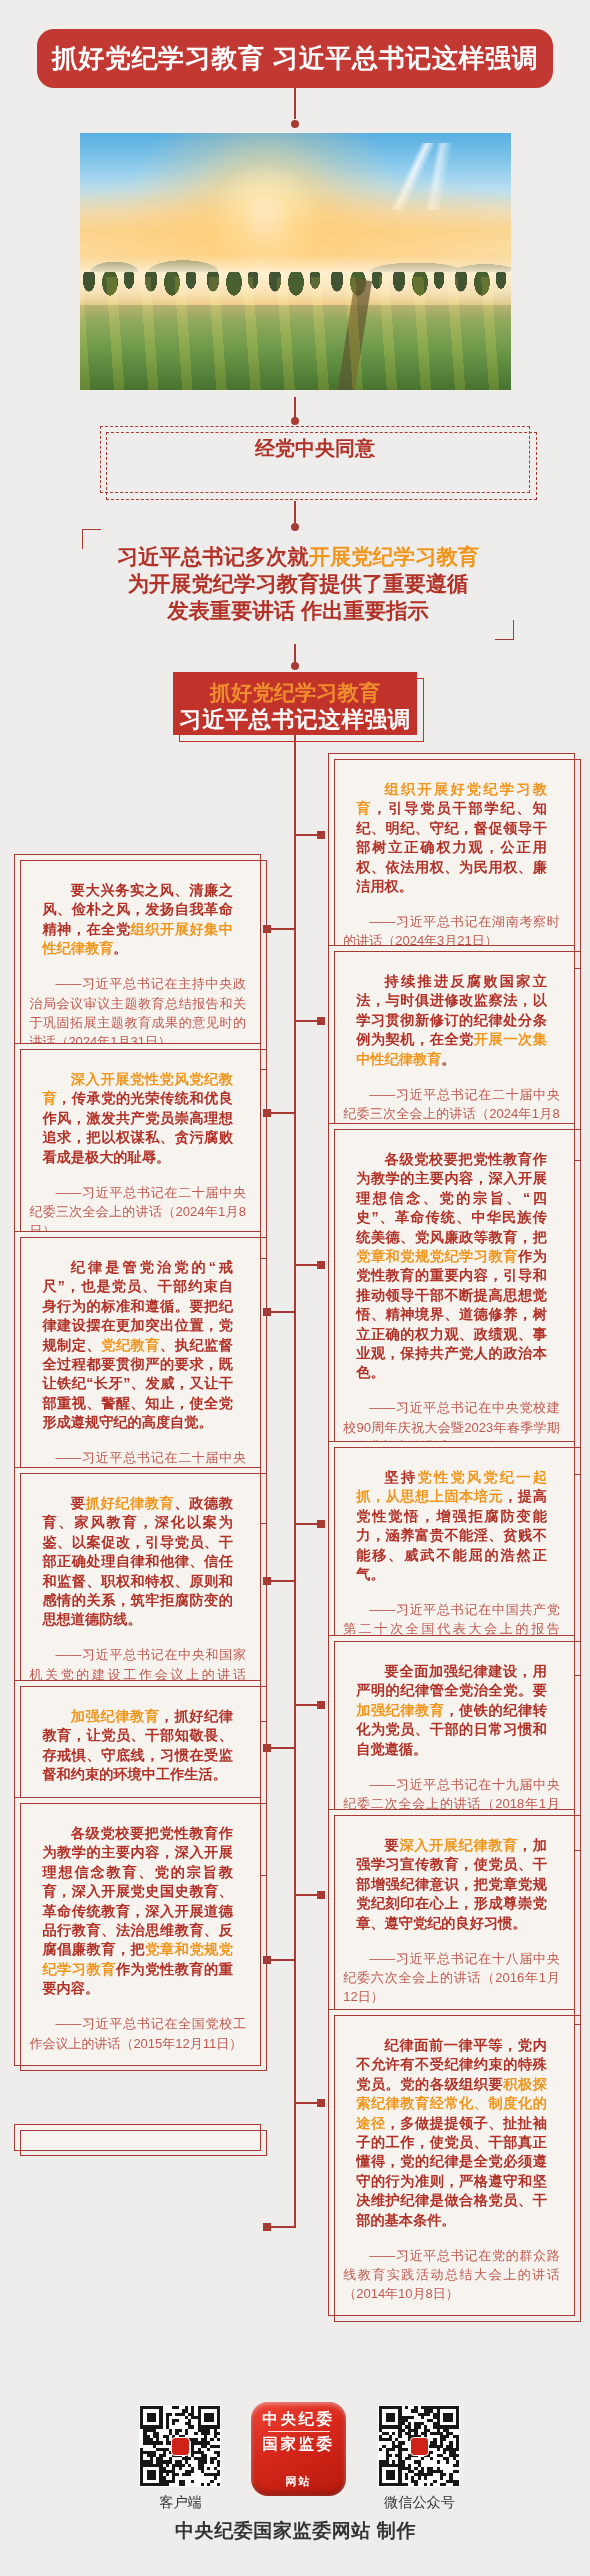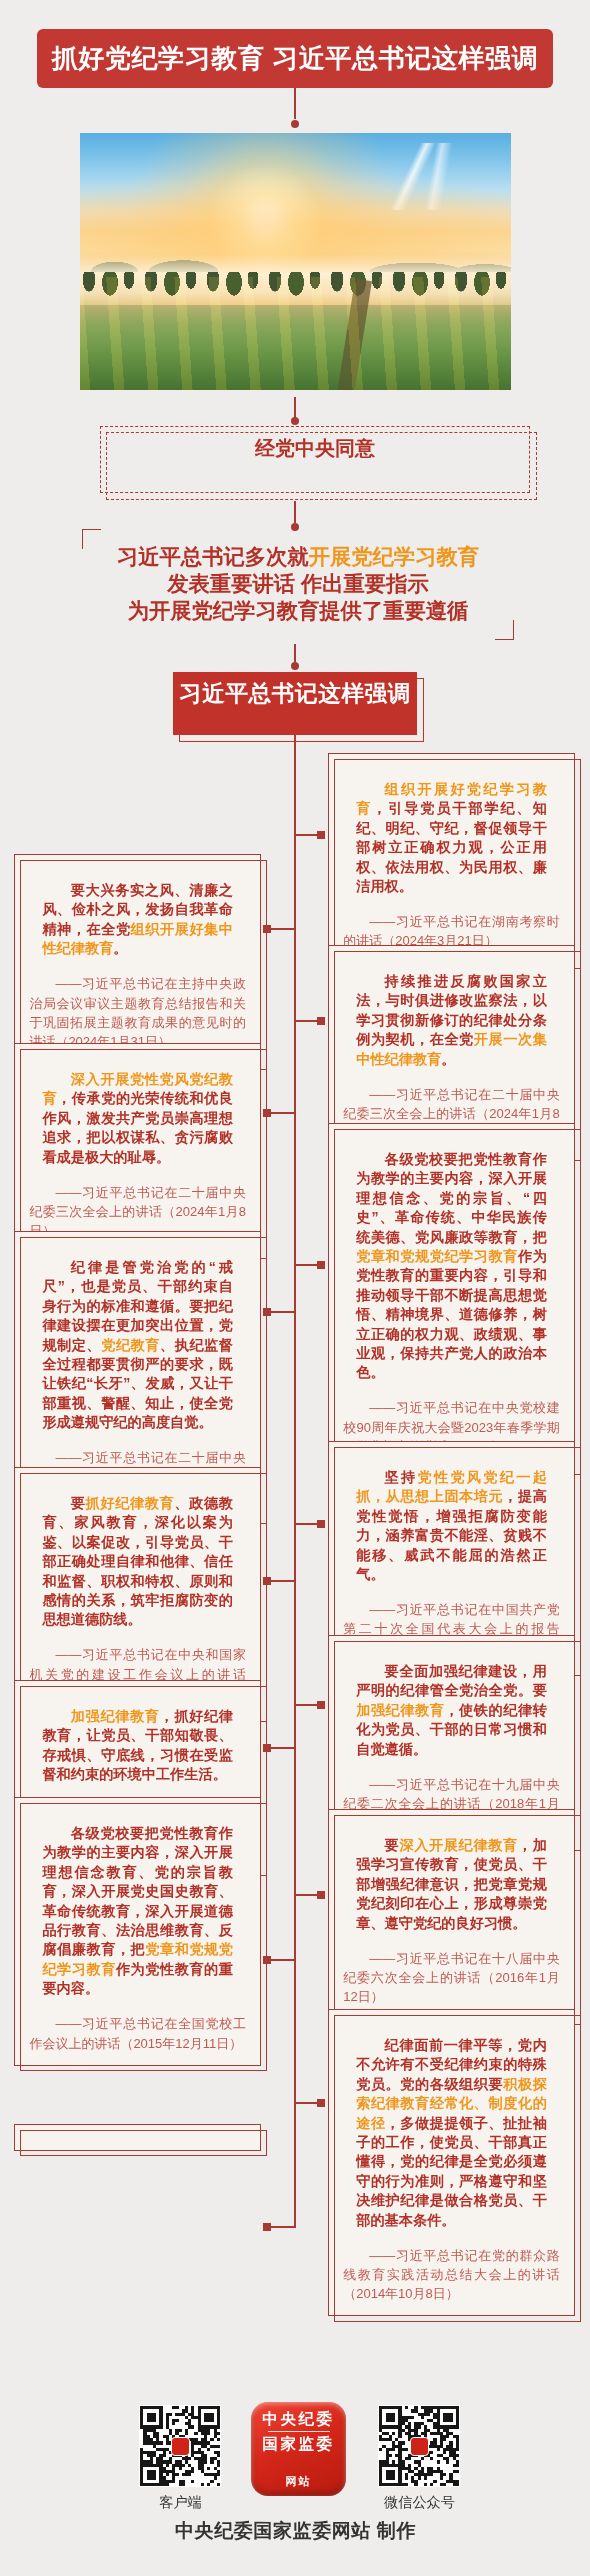--- a/index.html
+++ b/index.html
@@ -6,21 +6,21 @@
     --banner-red:#c23833; --box-red:#c0322a; --border-red:#a73a32;
     --text-red:#b23228; --hl-orange:#f0961c; --attr-red:#c05a50;
     --page-bg:#efedeb; --card-bg:#f7f4f0; --footer-ink:#333333;
   }
   html,body{margin:0;padding:0;background:#e7e5e2;}
   body{font-family:"Liberation Sans","DejaVu Sans",sans-serif;}
   #canvas{position:relative;width:591px;height:2576px;margin:0 auto;background:var(--page-bg);overflow:hidden;}
 
   
   .banner{position:absolute;left:37px;top:29px;width:516px;height:59px;background:var(--banner-red);
-    border-radius:6px;display:flex;align-items:center;justify-content:center;}
+    border-radius:17px;display:flex;align-items:center;justify-content:center;}
   .banner span{color:#fff;font-size:26px;font-weight:700;letter-spacing:0.6px;white-space:nowrap;}
 
   
   .pin{position:absolute;left:294px;width:1.9px;background:var(--border-red);}
   .pin-dot{position:absolute;left:291px;width:8.4px;height:8.4px;border-radius:50%;background:var(--border-red);}
 
   
   .photo{position:absolute;left:80px;top:133px;width:431px;height:257px;overflow:hidden;background:
     linear-gradient(180deg,#58aee2 0%,#7fc4ea 10%,#b9dff1 22%,#eee0c2 31%,#f9d99c 38%,#fbe7b9 46%,#f3d6a2 52%,#ddc488 58%,#c9bd7e 62%);}
   .photo .sun{position:absolute;inset:0;background:
@@ -144,28 +144,29 @@
     <div class="l1">经党中央同意</div>
   </div>
 
   <div class="pin" style="top:501px;height:22px;"></div>
   <div class="pin-dot" style="top:523px;"></div>
 
   <div class="lead">
     <div class="corner-tl"></div>
     <div class="corner-br"></div>
     <p class="l1"><span>习近平总书记多次就</span><span class="hl">开展党纪学习教育</span></p>
+    <p>为开展党纪学习教育提供了重要遵循</p>
     <p>发表重要讲话 作出重要指示</p>
-    <p>为开展党纪学习教育提供了重要遵循</p>
   </div>
 
   <div class="pin" style="top:644px;height:18px;"></div>
   <div class="pin-dot" style="top:662px;"></div>
 
   <div class="title-box">
+    <div class="t1">抓好党纪学习教育</div>
     <div class="t2">习近平总书记这样强调</div>
   </div>
 
   <div class="spine"></div>
   <div id="timeline">
       <div class="card right" style="top: 753px;">
         <p class="quote"><span class="hl">组织开展好党纪学习教育</span><span>，引导党员干部学纪、知纪、明纪、守纪，督促领导干部树立正确权力观，公正用权、依法用权、为民用权、廉洁用权。</span></p>
         <p class="attr">——习近平总书记在湖南考察时的讲话（2024年3月21日）</p>
       </div>
       <div class="branch" style="top: 834px; left: 295px; width: 30px;"></div>

